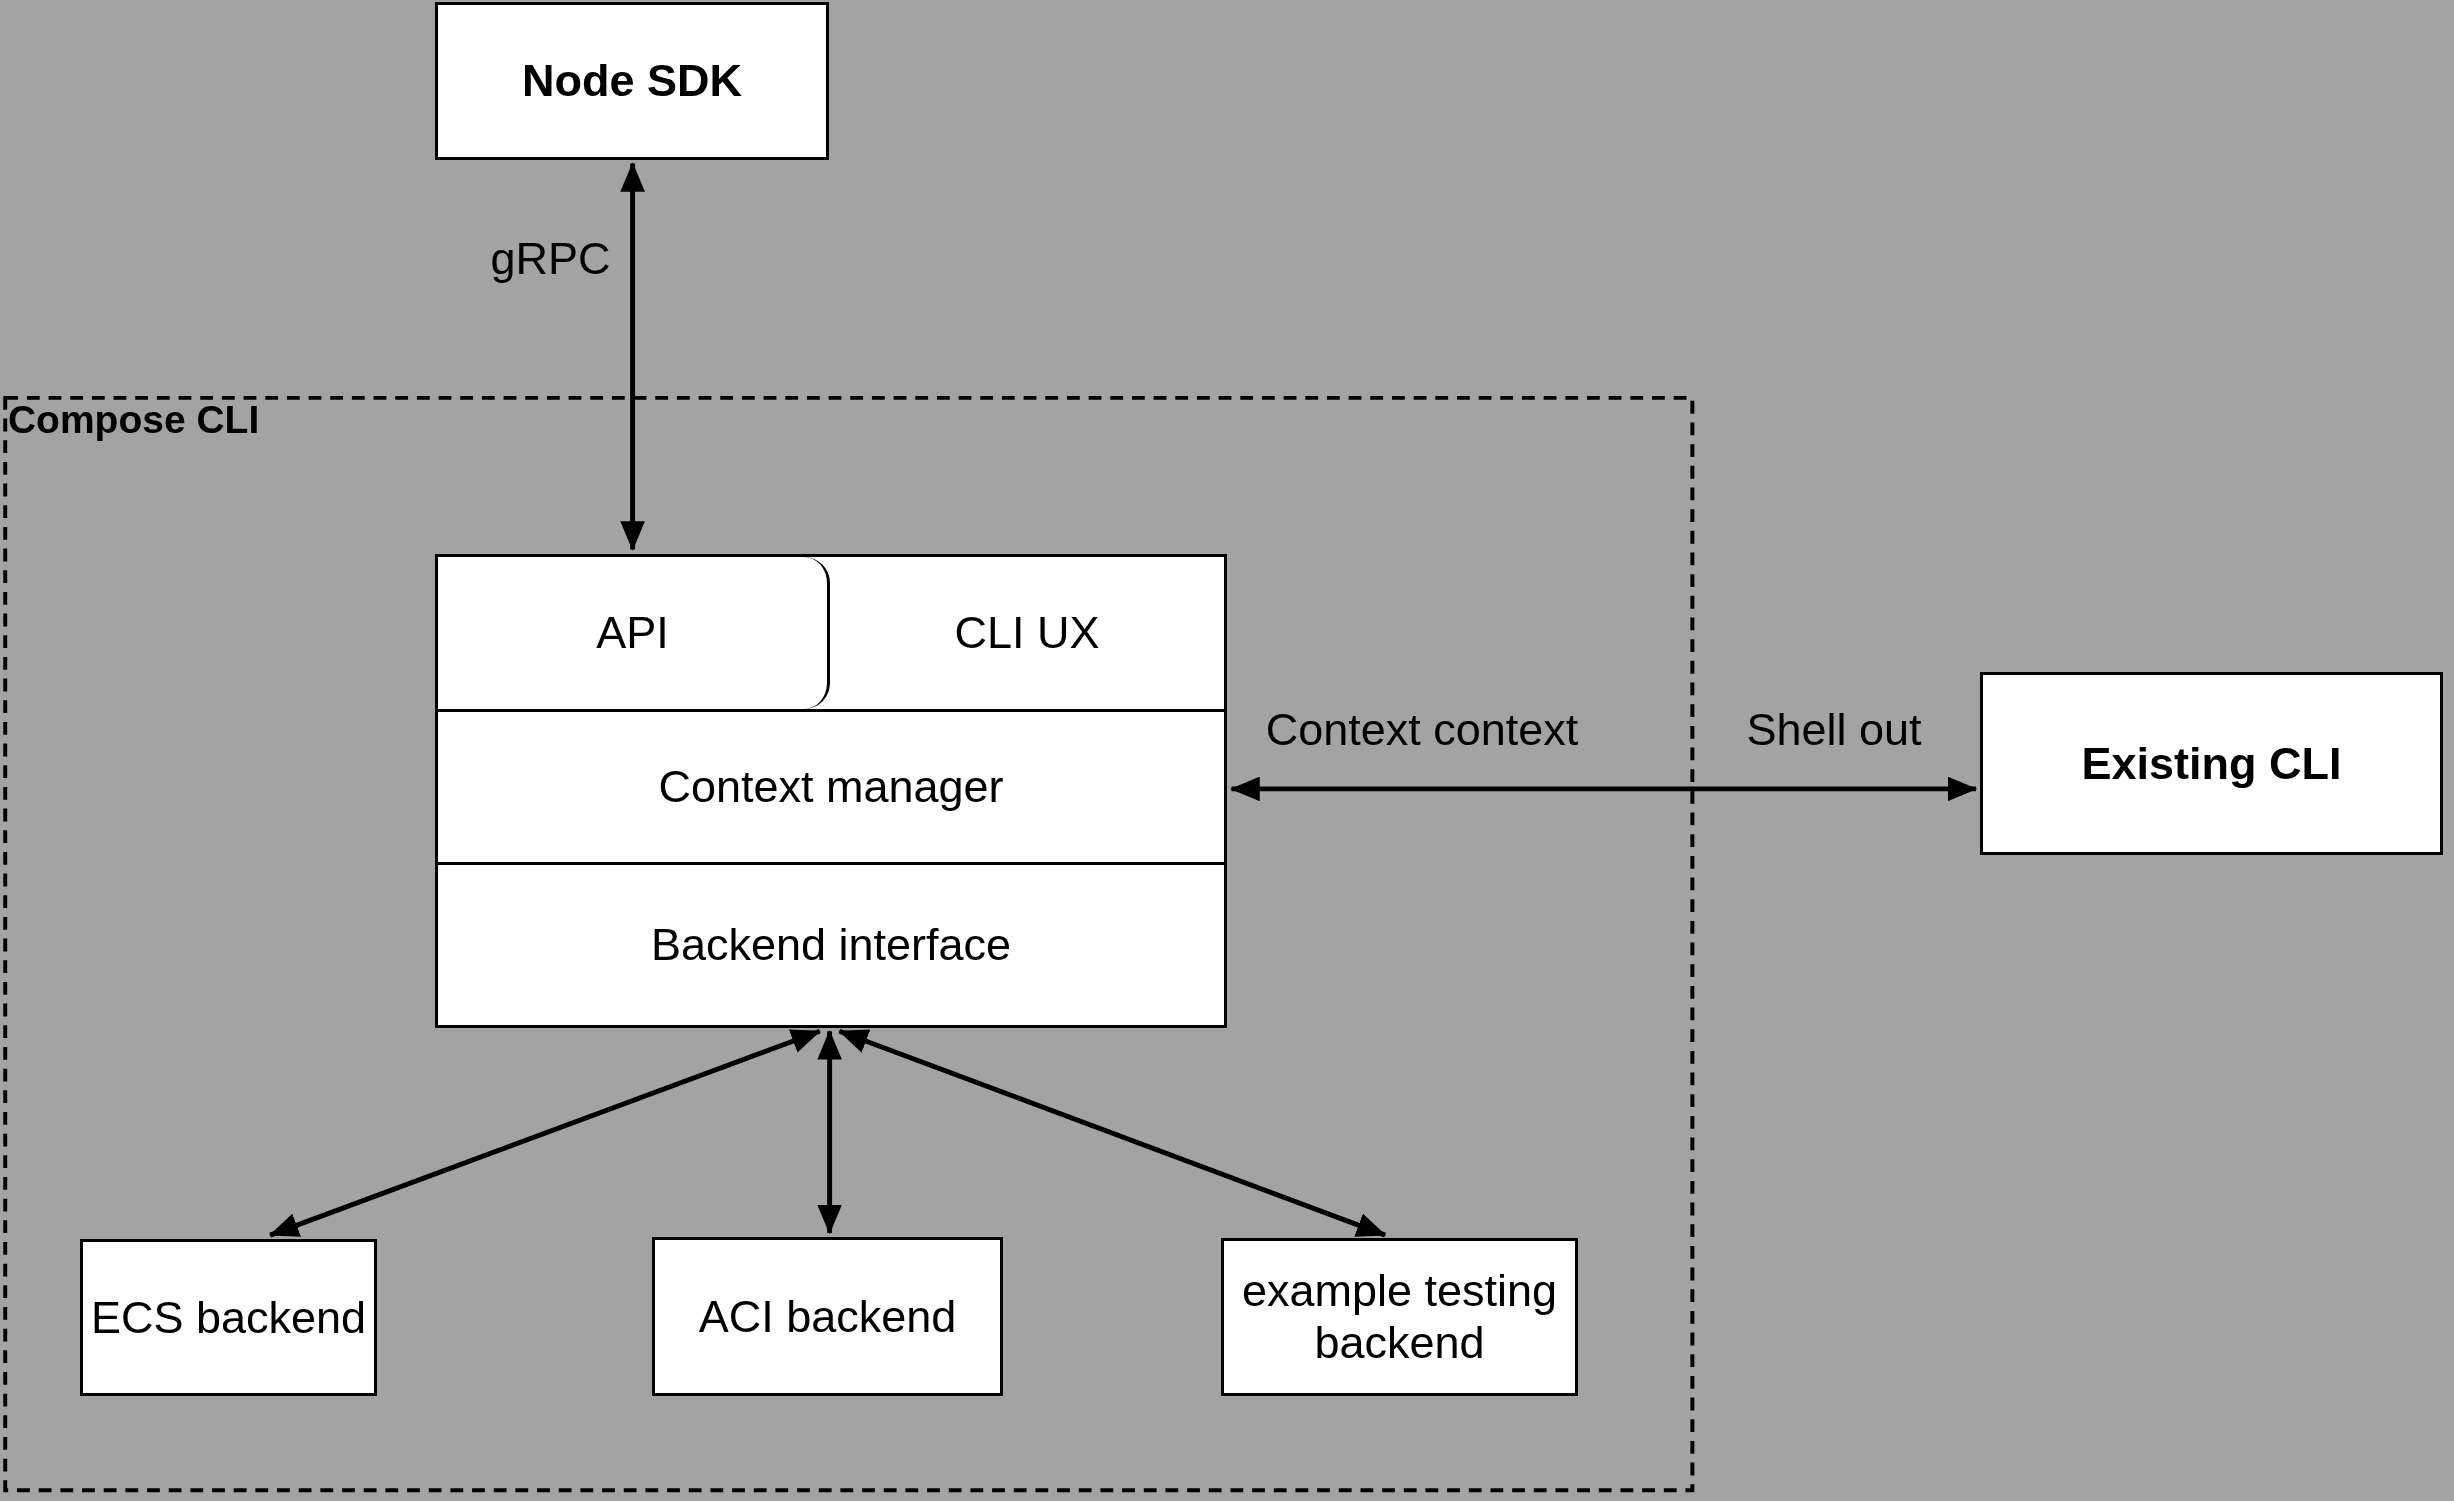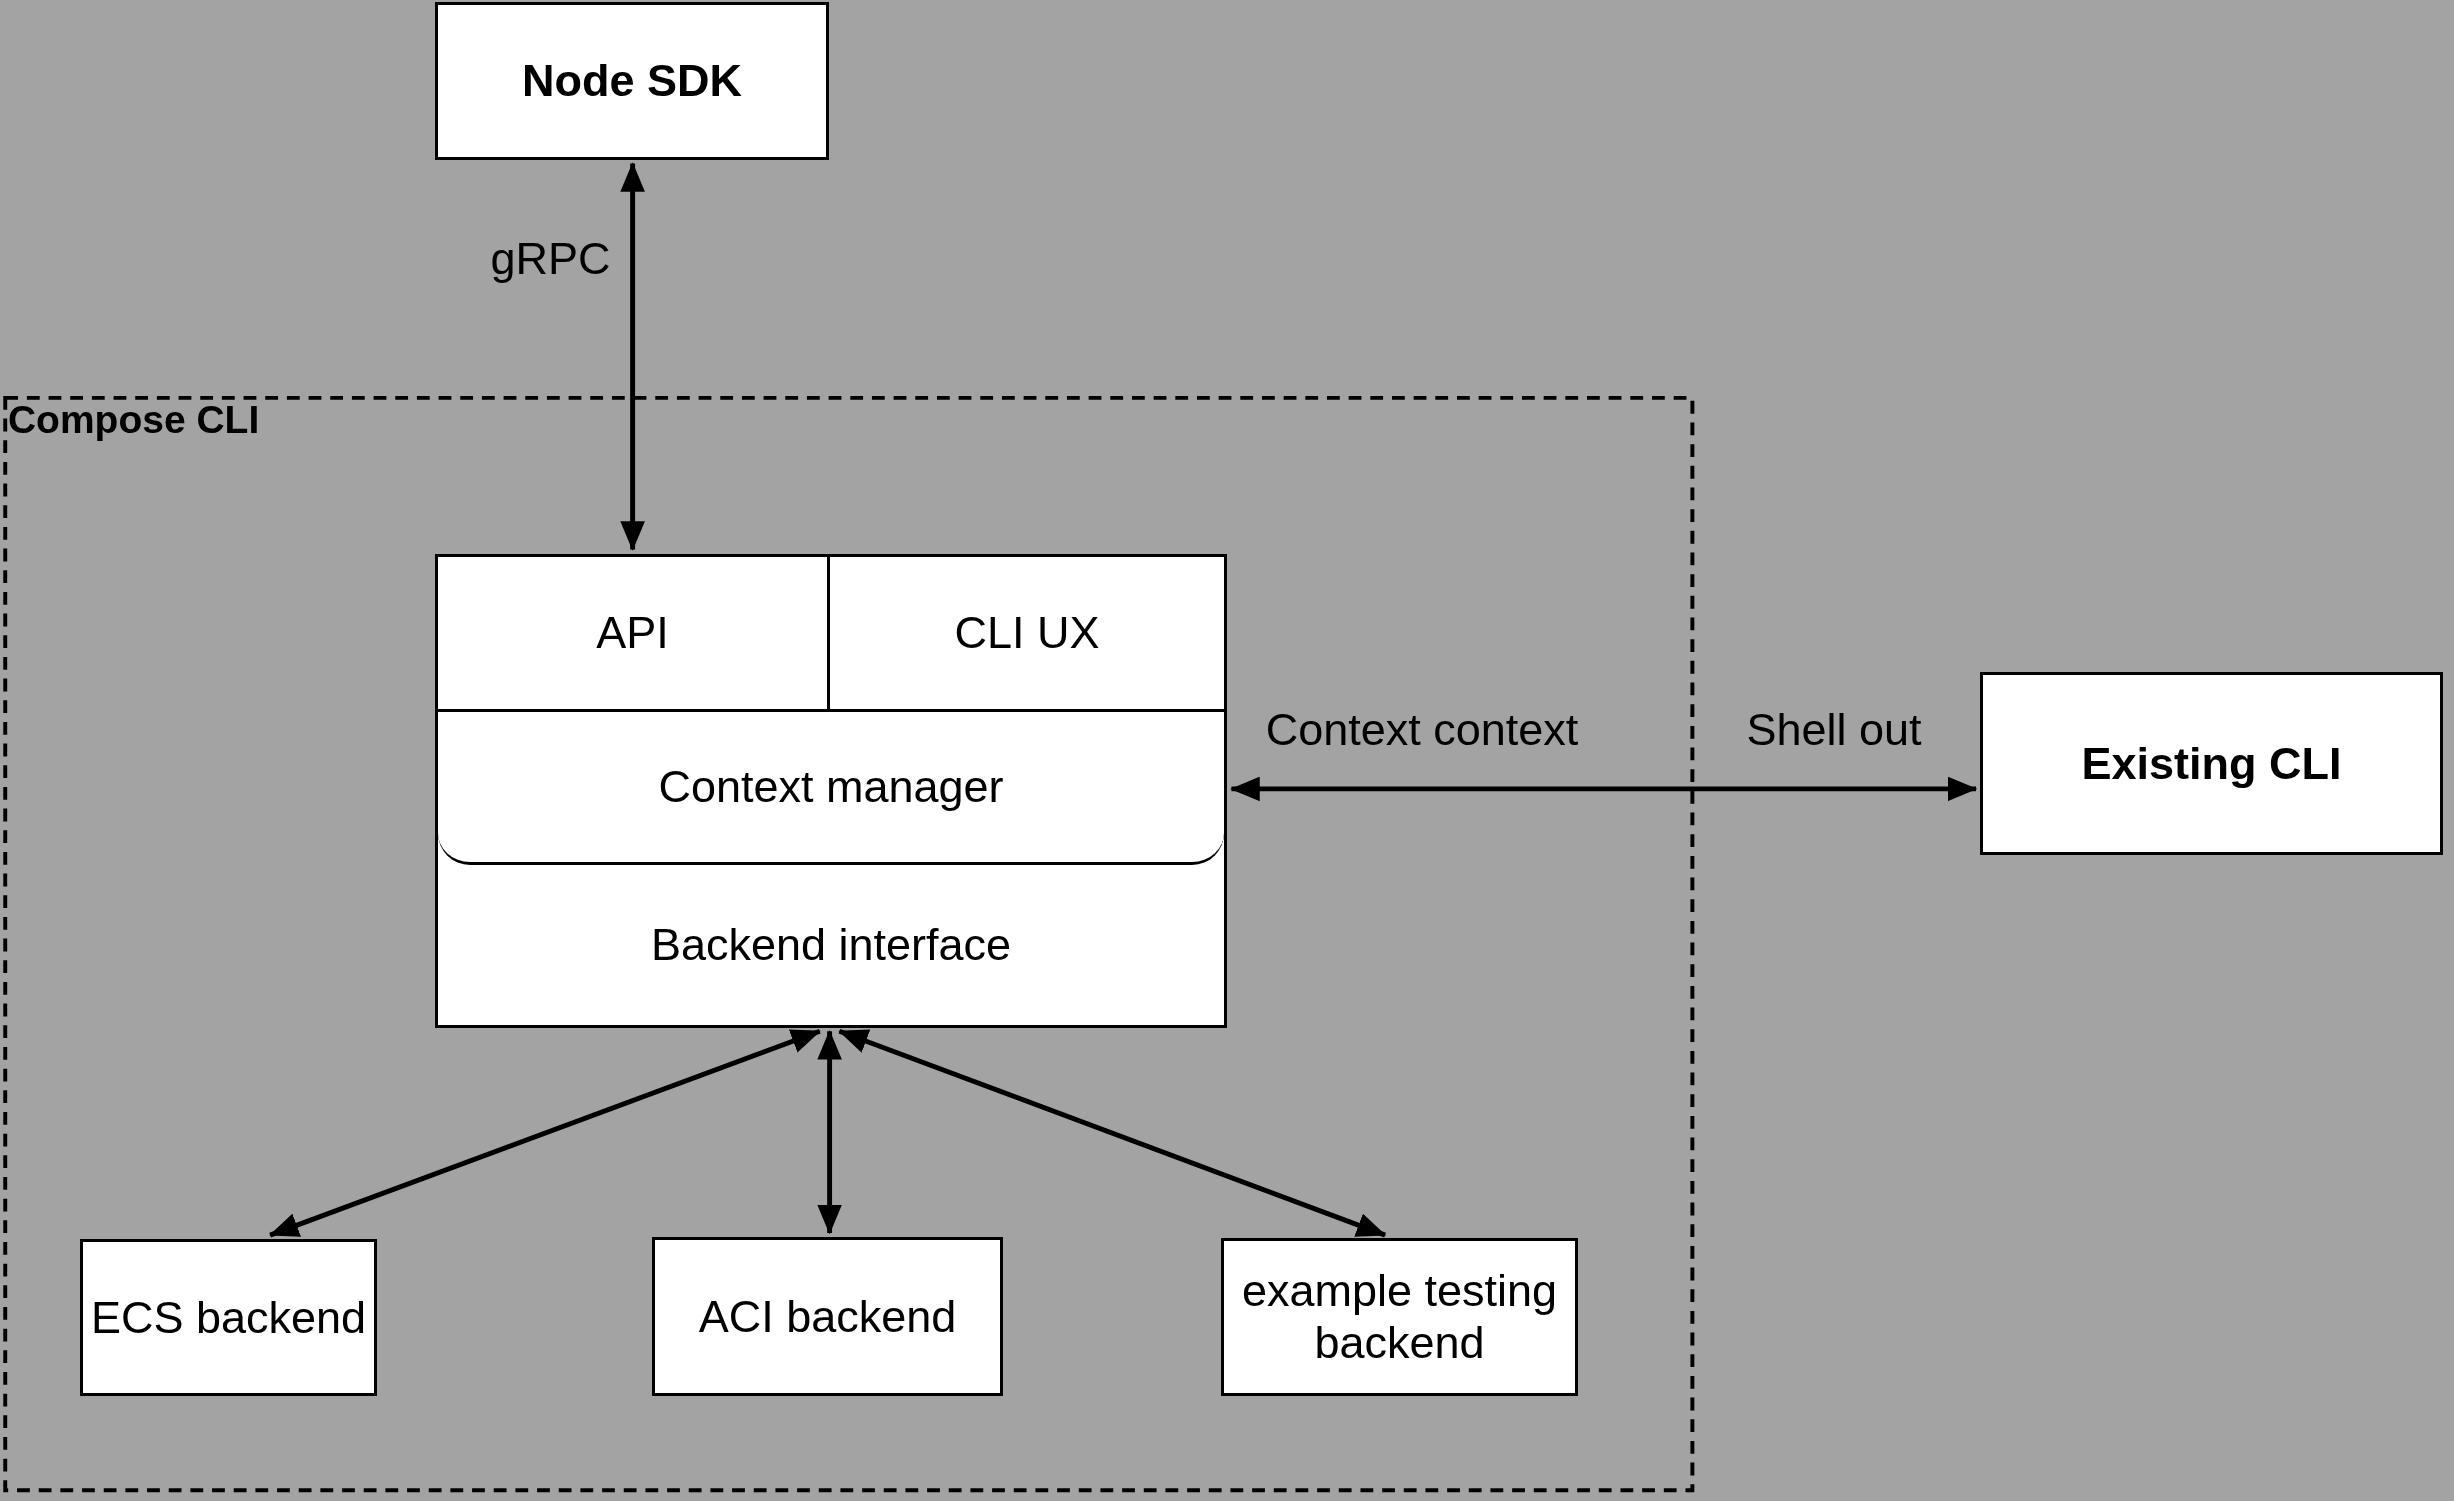--- a/index.html
+++ b/index.html
@@ -56,28 +56,29 @@
     flex-direction: column;
   }
   #stack .row {
     box-sizing: border-box;
     display: flex;
     align-items: center;
     justify-content: center;
     font-size: 45px;
   }
   #stack .row-top { height: 155px; border-bottom: 3.9px solid #000000; }
-  #stack .row-mid { height: 153px; border-bottom: 3.9px solid #000000; border-radius: 32px; }
+  #stack .row-mid { height: 153px; border-bottom: 3.9px solid #000000; }
   #stack .row-bot { flex: 1; }
   #stack .cell {
     box-sizing: border-box;
     height: 100%;
     display: flex;
     align-items: center;
     justify-content: center;
+    border-radius: 26px;
   }
   #stack .cell-left  { width: 392px; border-right: 3.9px solid #000000; }
   #stack .cell-right { flex: 1; }
 
   
   #ecs-backend { left: 80px;   top: 1239px; width: 297px; height: 157px; justify-content: center; }
   #aci-backend { left: 652px;  top: 1237px; width: 351px; height: 159px; }
   #example-testing-backend { left: 1221px; top: 1238px; width: 357px; height: 158px; padding: 0 9.9px; }
 
   

